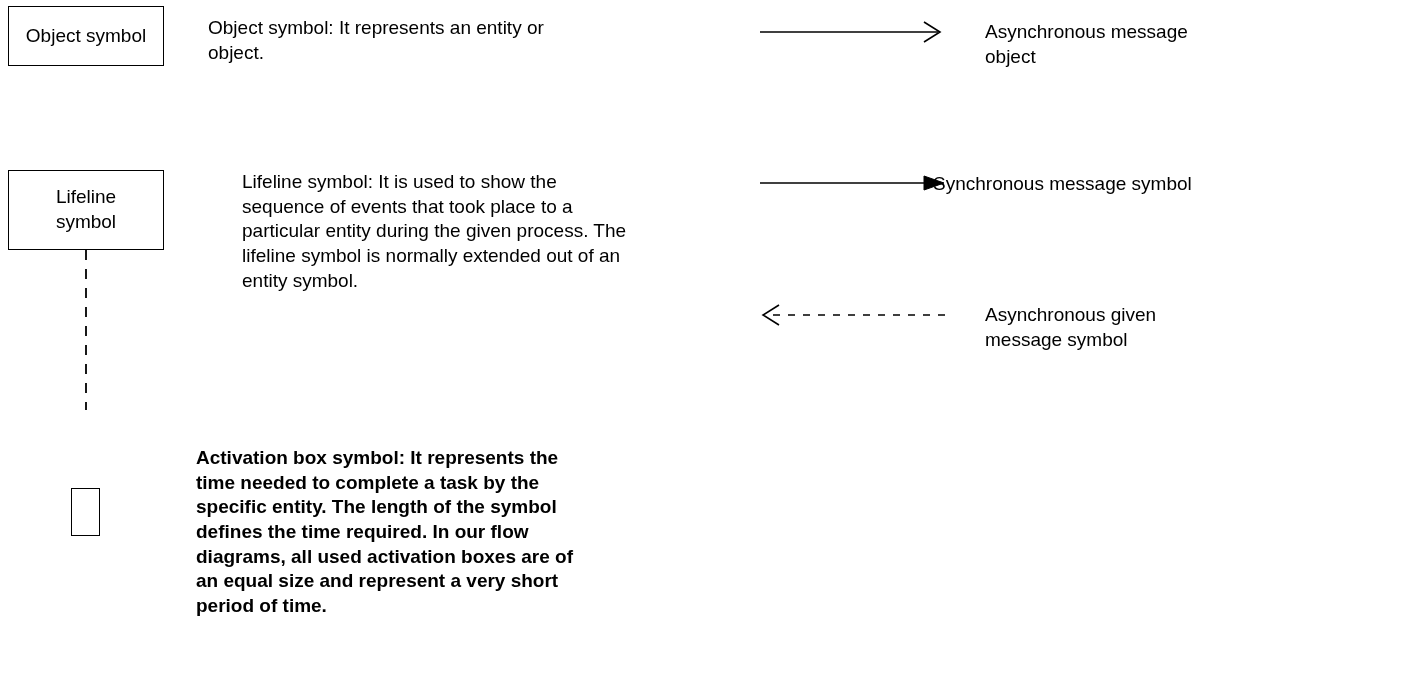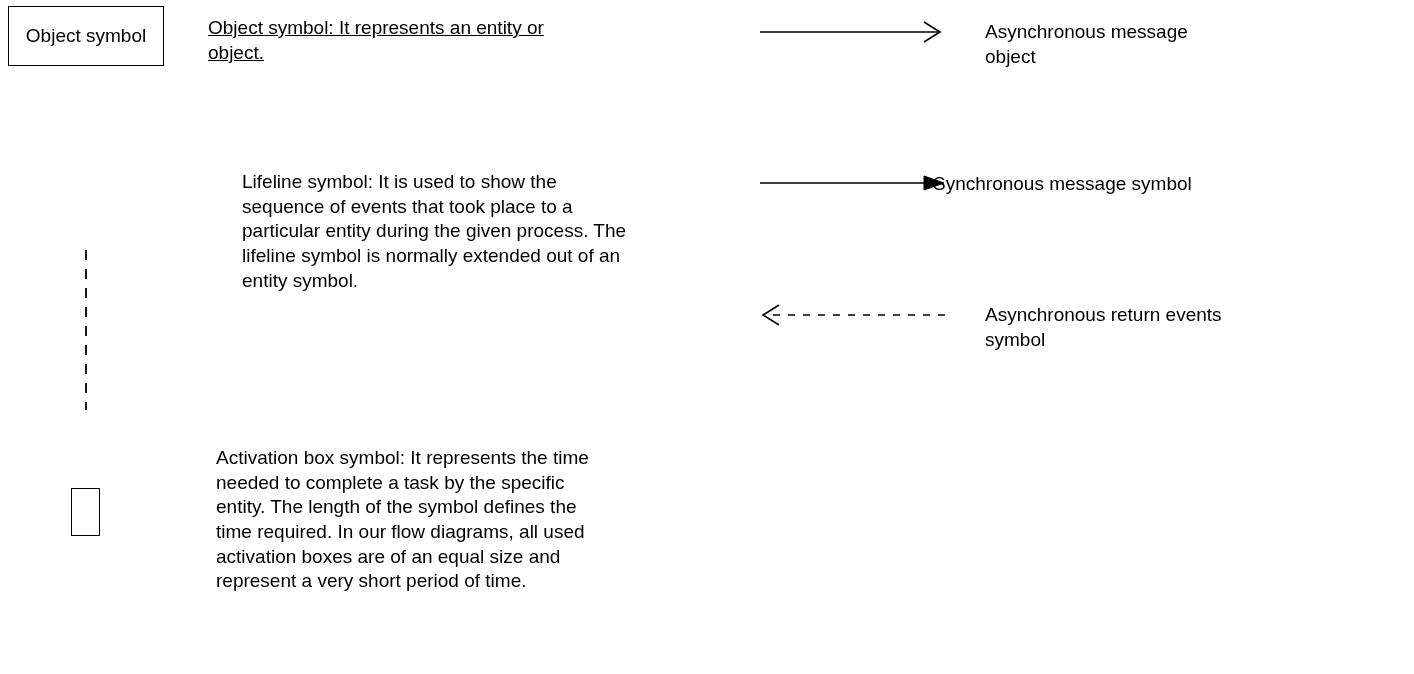--- a/index.html
+++ b/index.html
@@ -39,44 +39,48 @@
 </style>
 </head>
 <body>
 
 <div class="canvas">
 
   <div class="abs box-border center-text" style="left:8px; top:6px; width:156px; height:60px;">
     <span>Object symbol</span>
   </div>
 
-  <div class="abs desc" style="left:208px; top:16px; width:390px;text-decoration:underline;">Object symbol: It represents an entity or object.</div>
+  <div class="abs desc" style="left:208px; top:16px; width:390px;">Object symbol: It represents an entity or object.</div>
 
+  <div class="abs box-border center-text" style="left:8px; top:170px; width:156px; height:80px; white-space: pre-line;">
+    <span>Lifeline
+symbol</span>
+  </div>
 
   <svg class="abs" style="left:80px; top:250px;" width="20" height="170">
     <line x1="6" y1="0" x2="6" y2="160" stroke="#000" stroke-width="1.8" stroke-dasharray="10,9"></line>
   </svg>
 
   <div class="abs desc" style="left:208px; top:170px; width:400px;margin-left:34px;">Lifeline symbol: It is used to show the sequence of events that took place to a particular entity during the given process. The lifeline symbol is normally extended out of an entity symbol.</div>
 
   <div class="abs box-border" style="left:71px; top:488px; width:29px; height:48px;"></div>
 
-  <div class="abs desc" style="left:216px; top:446px; width:400px;">Activation box symbol: It represents the time needed to complete a task by the specific entity. The length of the symbol defines the time required. In our flow diagrams, all used activation boxes are of an equal size and represent a very short period of time.</div>
+  <div class="abs desc" style="left:196px; top:446px; width:400px;font-weight:bold;">Activation box symbol: It represents the time needed to complete a task by the specific entity. The length of the symbol defines the time required. In our flow diagrams, all used activation boxes are of an equal size and represent a very short period of time.</div>
 
   <svg class="abs arrow-svg" style="left:760px; top:19px;" width="190" height="26">
     <line x1="0" y1="13" x2="178" y2="13" stroke="#000" stroke-width="1.6"></line>
     <polyline points="164,3 180,13 164,23" fill="none" stroke="#000" stroke-width="1.6"></polyline>
   </svg>
   <div class="abs" style="left:985px; top:20px;">Asynchronous message object</div>
 
   <svg class="abs arrow-svg" style="left:760px; top:170px;" width="190" height="26">
     <line x1="0" y1="13" x2="168" y2="13" stroke="#000" stroke-width="1.6"></line>
     <polygon points="164,6 184,13 164,20" fill="#000" stroke="#000"></polygon>
   </svg>
   <div class="abs" style="left:933px; top:172px;">Synchronous message symbol</div>
 
   <svg class="abs arrow-svg" style="left:755px; top:302px;" width="195" height="26">
     <line x1="190" y1="13" x2="14" y2="13" stroke="#000" stroke-width="1.6" stroke-dasharray="7,8"></line>
     <polyline points="24,3 8,13 24,23" fill="none" stroke="#000" stroke-width="1.6"></polyline>
   </svg>
-  <div class="abs" style="left:985px; top:303px;">Asynchronous return events symbol</div>
+  <div class="abs" style="left:985px; top:303px;">Asynchronous given message symbol</div>
 
 </div>
 
 </body></html>

